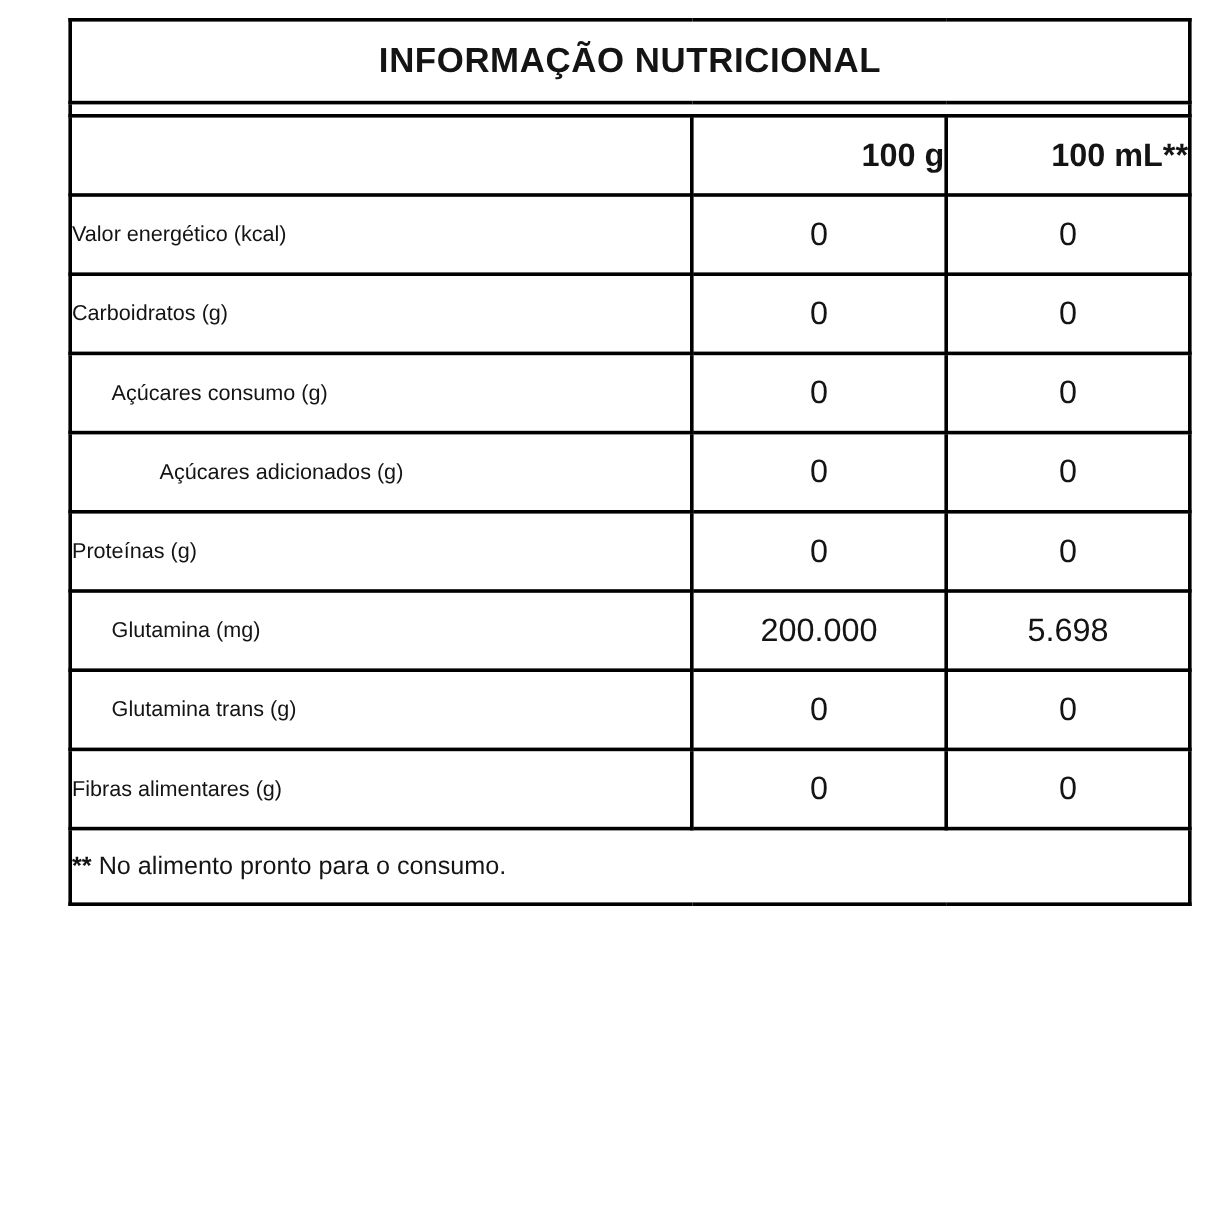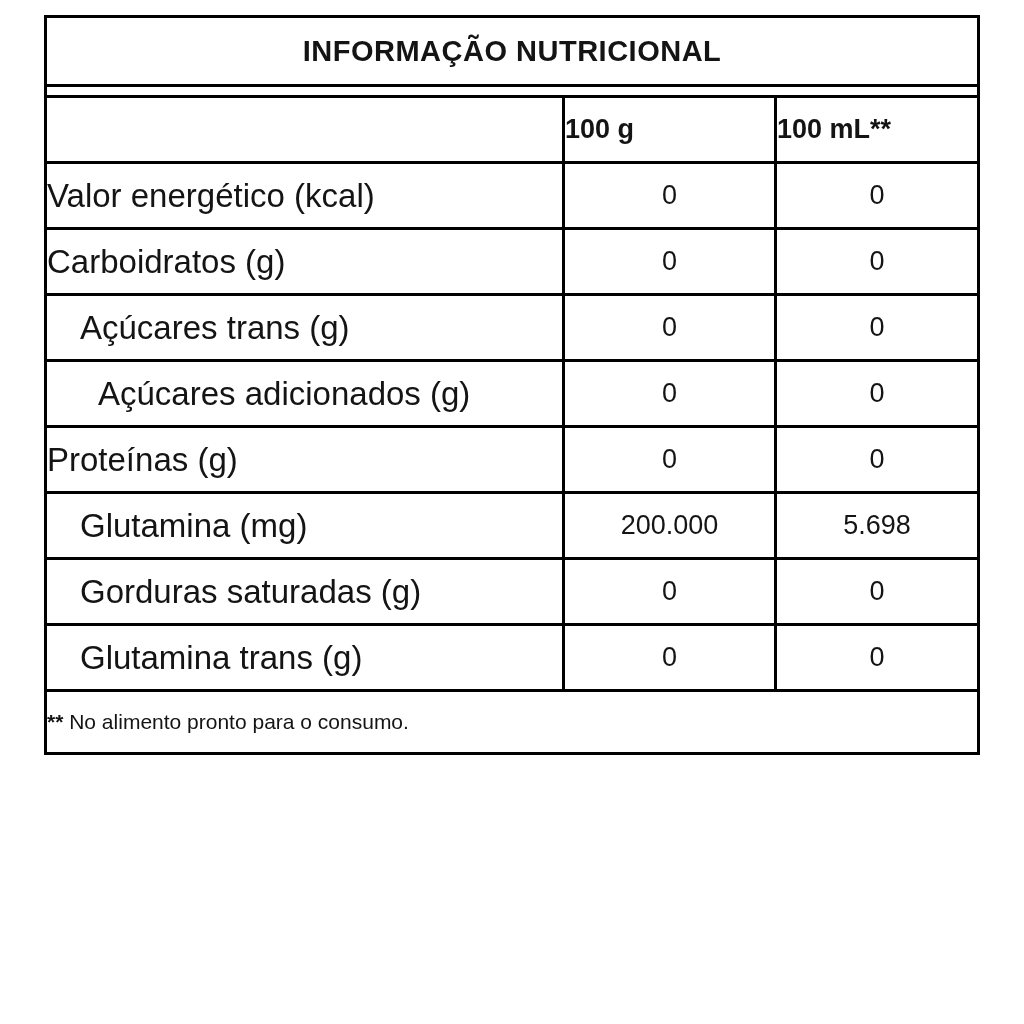--- a/index.html
+++ b/index.html
@@ -10,21 +10,21 @@
   .canvas {
     position: relative;
     width: 1024px;
     height: 1024px;
     background: #ffffff;
     font-family: "Liberation Sans", sans-serif;
     color: #141414;
   }
   table.nutrition {
     position: absolute;
-    left: 44px;
+    left: 57px;
     top: 15px;
     width: 933px;
     border-collapse: collapse;
     table-layout: fixed;
   }
   table.nutrition td {
     border: 3px solid #000000;
     padding: 0;
     background: #ffffff;
   }
@@ -35,33 +35,33 @@
     font-weight: bold;
     font-size: 29px;
     letter-spacing: 0.5px;
   }
   .bar-row td {
     height: 8px;
     background: #000000;
   }
   .head-cell {
     height: 63px;
-    text-align: left;
+    text-align: right;
     vertical-align: middle;
     font-weight: bold;
     font-size: 27px;
   }
   .label-cell {
     height: 63px;
     vertical-align: middle;
-    font-size: 33px;
+    font-size: 18px;
     padding-left: 14px;
   }
   .label-cell.ind-1 { padding-left: 33px; }
-  .label-cell.ind-2 { padding-left: 51px; }
+  .label-cell.ind-2 { padding-left: 73px; }
   .value-cell {
     height: 63px;
     text-align: center;
     vertical-align: middle;
     font-size: 27px;
   }
   .foot-row td {
     border-top: 7px solid #000000;
     height: 60px;
     vertical-align: middle;
@@ -97,46 +97,46 @@
         <td class="label-cell">Valor energético (kcal)</td>
         <td class="value-cell">0</td>
         <td class="value-cell">0</td>
       </tr>
       <tr>
         <td class="label-cell">Carboidratos (g)</td>
         <td class="value-cell">0</td>
         <td class="value-cell">0</td>
       </tr>
       <tr>
-        <td class="label-cell ind-1">Açúcares trans (g)</td>
+        <td class="label-cell ind-1">Açúcares consumo (g)</td>
         <td class="value-cell">0</td>
         <td class="value-cell">0</td>
       </tr>
       <tr>
         <td class="label-cell ind-2">Açúcares adicionados (g)</td>
         <td class="value-cell">0</td>
         <td class="value-cell">0</td>
       </tr>
       <tr>
         <td class="label-cell">Proteínas (g)</td>
         <td class="value-cell">0</td>
         <td class="value-cell">0</td>
       </tr>
       <tr>
         <td class="label-cell ind-1">Glutamina (mg)</td>
         <td class="value-cell">200.000</td>
         <td class="value-cell">5.698</td>
       </tr>
       <tr>
-        <td class="label-cell ind-1">Gorduras saturadas (g)</td>
+        <td class="label-cell ind-1">Glutamina trans (g)</td>
         <td class="value-cell">0</td>
         <td class="value-cell">0</td>
       </tr>
       <tr>
-        <td class="label-cell ind-1">Glutamina trans (g)</td>
+        <td class="label-cell">Fibras alimentares (g)</td>
         <td class="value-cell">0</td>
         <td class="value-cell">0</td>
       </tr>
 
       <tr class="foot-row">
         <td colspan="3">
           <span class="foot-marker">**</span><span> No alimento pronto para o consumo.</span>
         </td>
       </tr>
     </tbody>

